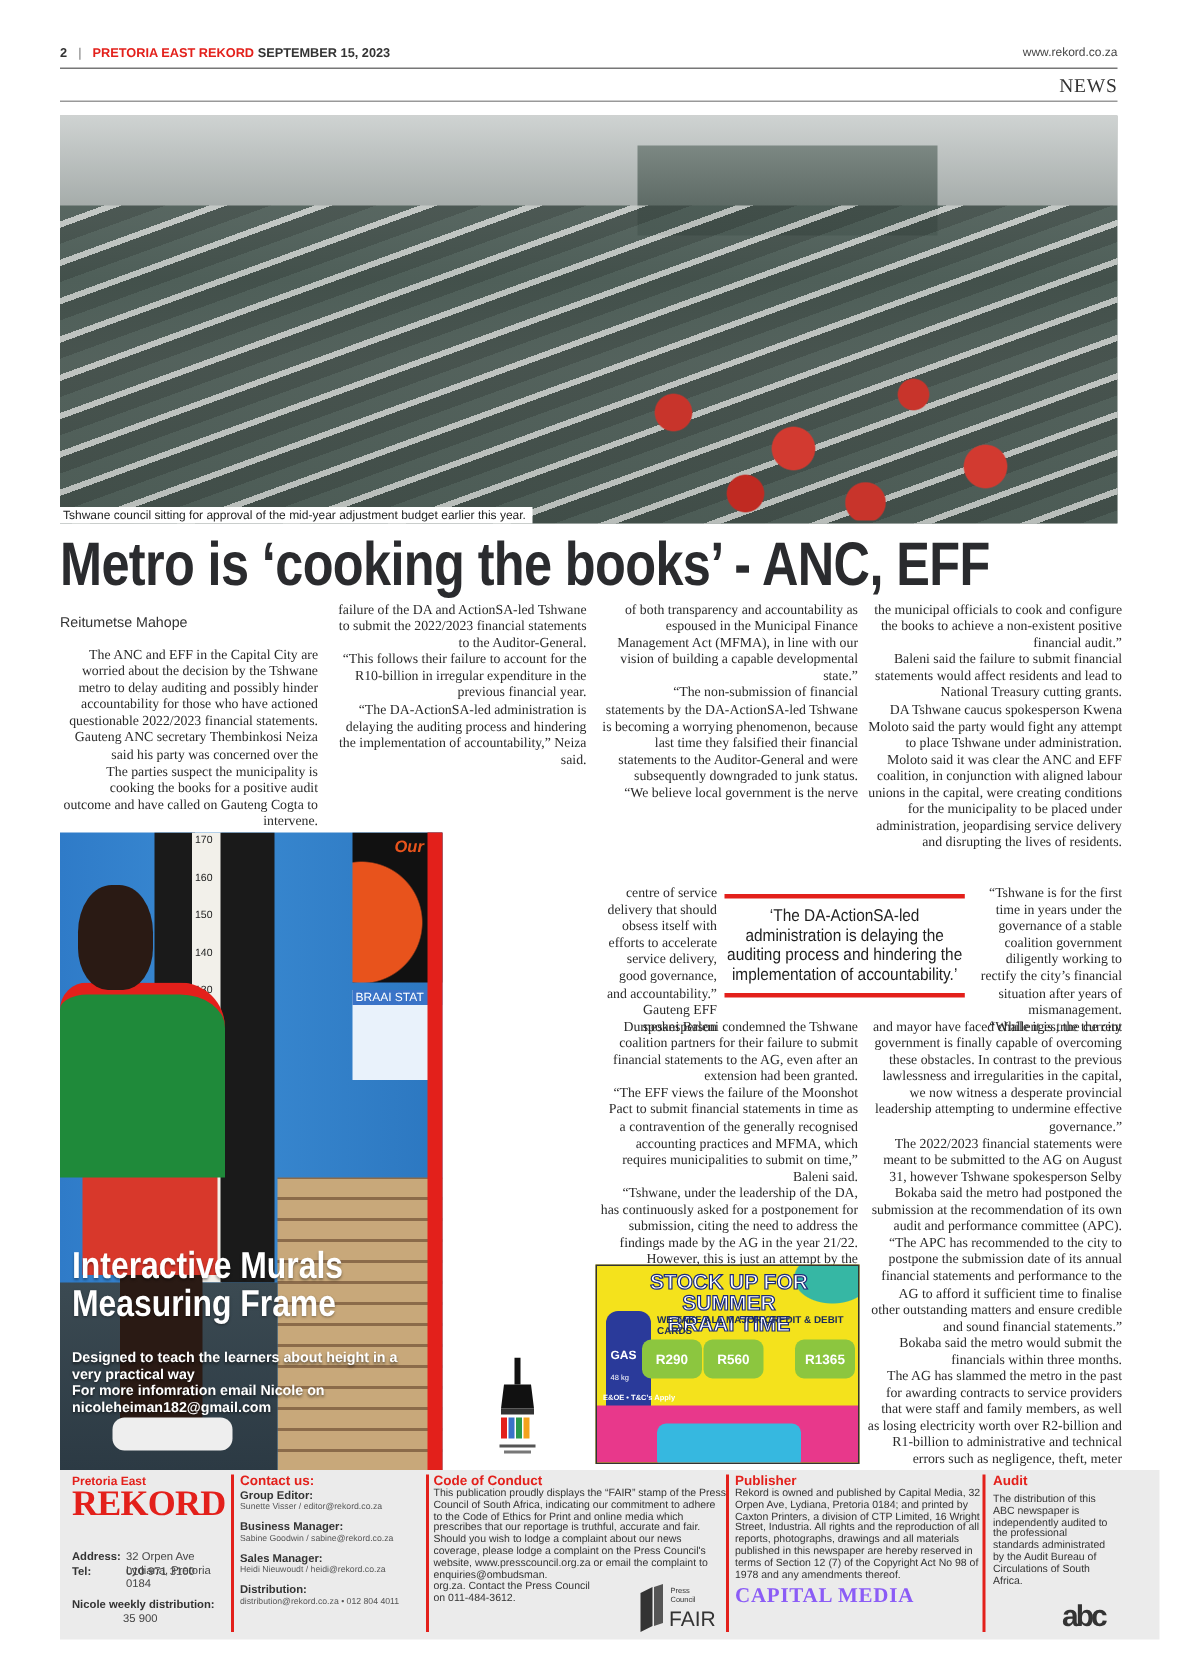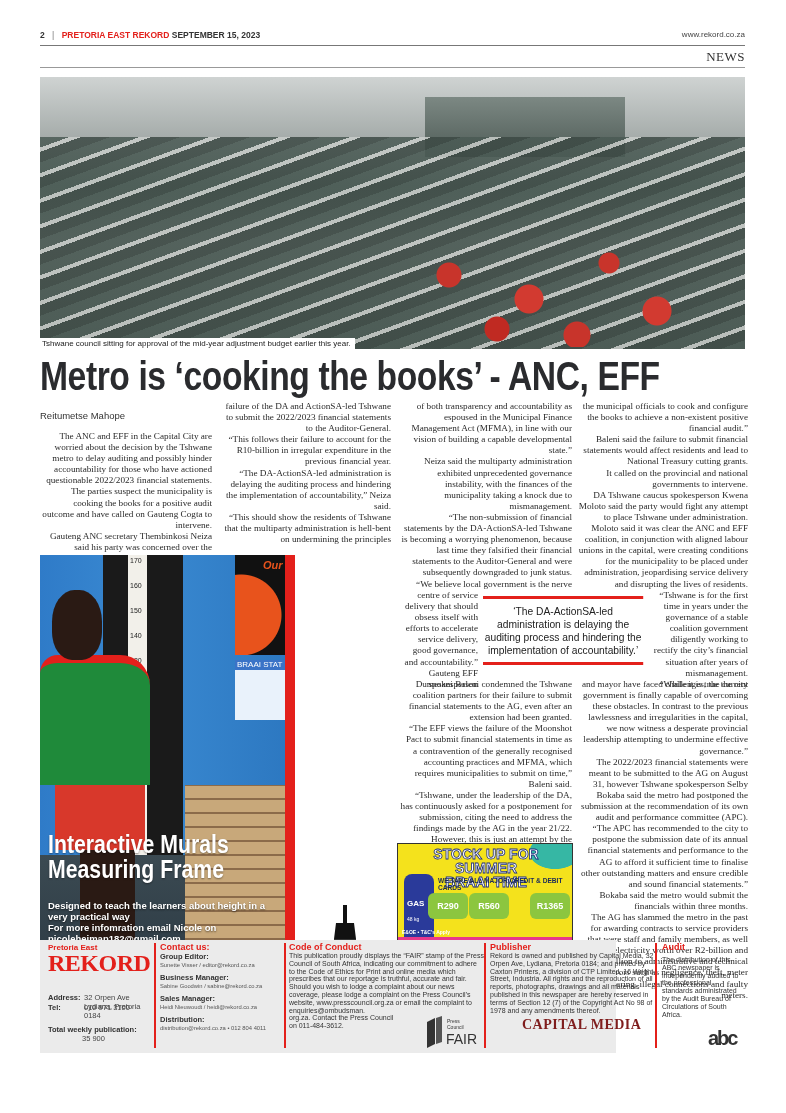--- a/index.html
+++ b/index.html
@@ -61,32 +61,32 @@
   .ad .leaf { position:absolute; right:-10px; top:-10px; width: 90px; height: 60px; background: radial-gradient(ellipse at 70% 30%, #36b7a4 0 25px, transparent 26px); }
   .ad .pink { position:absolute; left:0; bottom:0; width:100%; height:38px; background:#e8388b; }
   .ad .pink .btn { position:absolute; left: 40px; top: 12px; width: 96px; height: 30px; background:#36b8e0; border-radius: 6px; }
   .ad .t1 { position:absolute; left: 8px; top: 3px; width: 160px; text-align:center; font-family:"Liberation Sans", sans-serif; font-weight:bold; font-size: 14px; line-height: 14px; color:#fff; -webkit-text-stroke: 0.8px #1a2a7a; }
   .ad .t2 { position:absolute; left: 40px; top: 33px; font-family:"Liberation Sans", sans-serif; font-weight:bold; font-size: 6.6px; color:#1a2a5a; }
   .ad .price { position:absolute; top: 49px; height: 26px; width: 40px; background:#8cc63f; border-radius: 6px; color:#fff; font-family:"Liberation Sans", sans-serif; font-weight:bold; font-size: 9px; text-align:center; line-height: 26px; }
   .ad .cyl { position:absolute; left: 6px; top: 30px; width: 30px; height: 70px; background:#2a3a9a; border-radius: 8px 8px 4px 4px; }
   .ad .cyl span { position:absolute; left: 3px; top: 25px; font-family:"Liberation Sans", sans-serif; font-size: 8px; color:#fff; font-weight:bold; }
   .ad .small { position:absolute; left: 4px; top: 85px; font-family:"Liberation Sans", sans-serif; font-size: 5px; color:#fff; font-weight: bold; }
 
-  .footer { position: absolute; left: 40px; top: 940px; width: 576px; height: 113px; background: #ebebeb; }
+  .footer { position: absolute; left: 40px; top: 980px; width: 733px; height: 113px; background: #ebebeb; }
   .f-brand { position:absolute; left: 8px; top: 3px; }
   .f-brand .pe { font-family:"Liberation Sans", sans-serif; font-weight:bold; font-size: 8px; color:#e3201b; }
   .f-brand .rek { font-family:"Liberation Serif", serif; font-weight:bold; font-size: 24px; line-height: 22px; color:#e3201b; letter-spacing: -0.5px; }
   .f-lbl { font-family:"Liberation Sans", sans-serif; font-weight:bold; font-size: 7.5px; color:#333; }
   .f-val { font-family:"Liberation Sans", sans-serif; font-size: 7.5px; color:#444; }
   .f-head { font-family:"Liberation Sans", sans-serif; font-weight:bold; font-size: 9px; color:#e3201b; line-height: 10px; }
   .f-sub { font-family:"Liberation Sans", sans-serif; font-weight:bold; font-size: 7.5px; color:#333; line-height: 9px; }
   .f-small { font-family:"Liberation Sans", sans-serif; font-size: 5.8px; color:#555; line-height: 8px; margin-bottom: 4px; }
   .f-text { font-family:"Liberation Sans", sans-serif; font-size: 7px; line-height: 7.8px; color:#333; }
   .vbar { position:absolute; width: 2px; background:#e3201b; }
-  .cap-media { font-family:"Liberation Serif", serif; font-weight:bold; font-size: 14px; color:#7f1d1d; letter-spacing: 0.5px; margin-left: 32px; }
+  .cap-media { font-family:"Liberation Serif", serif; font-weight:bold; font-size: 14px; color:#8b5cf6; letter-spacing: 0.5px; }
 </style>
 </head>
 <body>
 
 <div class="topbar">
   <span>2</span>
   <span style="margin:0 5px;color:#777;font-weight:normal;">|</span>
   <span class="red">PRETORIA EAST REKORD</span>
   <span>SEPTEMBER 15, 2023</span>
   <span class="url">www.rekord.co.za</span>
@@ -101,55 +101,52 @@
   <div class="rows"></div>
   <div class="red-crowd"></div>
 </div>
 <div class="caption">Tshwane council sitting for approval of the mid-year adjustment budget earlier this year.</div>
 
 <div class="headline">Metro is ‘cooking the books’ - ANC, EFF</div>
 <div class="byline">Reitumetse Mahope</div>
 
 <div class="col" style="left:40px; top:431px; width:172px;">
   <p class="ni">The ANC and EFF in the Capital City are worried about the decision by the Tshwane metro to delay auditing and possibly hinder accountability for those who have actioned questionable 2022/2023 financial statements.</p>
+  <p>Gauteng ANC secretary Thembinkosi Neiza said his party was concerned over the</p>
   <p>The parties suspect the municipality is cooking the books for a positive audit outcome and have called on Gauteng Cogta to intervene.</p>
-  <p>Gauteng ANC secretary Thembinkosi Neiza said his party was concerned over the</p>
 </div>
 
 <div class="col" style="left:219px; top:401px; width:172px;">
   <p class="ni">failure of the DA and ActionSA-led Tshwane to submit the 2022/2023 financial statements to the Auditor-General.</p>
   <p>“This follows their failure to account for the R10-billion in irregular expenditure in the previous financial year.</p>
   <p>“The DA-ActionSA-led administration is delaying the auditing process and hindering the implementation of accountability,” Neiza said.</p>
-  <p>“This should show the residents of Tshwane that the multiparty administration is hell-bent on undermining the principles</p>
 </div>
 
 <div class="col" style="left:400px; top:401px; width:172px;">
   <p class="ni">of both transparency and accountability as espoused in the Municipal Finance Management Act (MFMA), in line with our vision of building a capable developmental state.”</p>
-  <p>Neiza said the multiparty administration exhibited unprecedented governance instability, with the finances of the municipality taking a knock due to mismanagement.</p>
   <p>“The non-submission of financial statements by the DA-ActionSA-led Tshwane is becoming a worrying phenomenon, because last time they falsified their financial statements to the Auditor-General and were subsequently downgraded to junk status.</p>
   <p>“We believe local government is the nerve</p>
 </div>
 
 <div class="col" style="left:400px; top:590px; width:78px;">
   <p class="ni">centre of service delivery that should obsess itself with efforts to accelerate service delivery, good governance, and accountability.”</p>
   <p>Gauteng EFF spokesperson</p>
 </div>
 
 <div class="pullquote">‘The DA-ActionSA-led administration is delaying the auditing process and hindering the implementation of accountability.’</div>
 
 <div class="col" style="left:400px; top:679px; width:172px;">
   <p class="ni">Dumesani Baleni condemned the Tshwane coalition partners for their failure to submit financial statements to the AG, even after an extension had been granted.</p>
   <p>“The EFF views the failure of the Moonshot Pact to submit financial statements in time as a contravention of the generally recognised accounting practices and MFMA, which requires municipalities to submit on time,” Baleni said.</p>
   <p>“Tshwane, under the leadership of the DA, has continuously asked for a postponement for submission, citing the need to address the findings made by the AG in the year 21/22. However, this is just an attempt by the coalition of corruption in collaboration with</p>
 </div>
 
 <div class="col" style="left:578px; top:401px; width:170px;">
   <p class="ni">the municipal officials to cook and configure the books to achieve a non-existent positive financial audit.”</p>
   <p>Baleni said the failure to submit financial statements would affect residents and lead to National Treasury cutting grants.</p>
-  <p>It called on the provincial and national governments to intervene.</p>
   <p>DA Tshwane caucus spokesperson Kwena Moloto said the party would fight any attempt to place Tshwane under administration.</p>
   <p>Moloto said it was clear the ANC and EFF coalition, in conjunction with aligned labour unions in the capital, were creating conditions for the municipality to be placed under administration, jeopardising service delivery and disrupting the lives of residents.</p>
 </div>
 <div class="col" style="left:648px; top:590px; width:100px;">
   <p>“Tshwane is for the first time in years under the governance of a stable coalition government diligently working to rectify the city’s financial situation after years of mismanagement.</p>
   <p>“While it is true the city</p>
 </div>
 <div class="col" style="left:578px; top:679px; width:170px;">
   <p class="ni">and mayor have faced challenges, the current government is finally capable of overcoming these obstacles. In contrast to the previous lawlessness and irregularities in the capital, we now witness a desperate provincial leadership attempting to undermine effective governance.”</p>
   <p>The 2022/2023 financial statements were meant to be submitted to the AG on August 31, however Tshwane spokesperson Selby Bokaba said the metro had postponed the submission at the recommendation of its own audit and performance committee (APC).</p>
@@ -242,21 +239,21 @@
   </div>
   <div style="position:absolute;left:8px;top:53px;">
     <span class="f-lbl" style="display:inline-block;width:32px;vertical-align:top;">Address:</span>
     <span style="display:inline-block;vertical-align:top;line-height:9px;">
       <span class="f-val" style="display:block">32 Orpen Ave</span>
       <span class="f-val" style="display:block">Lydiana, Pretoria</span>
       <span class="f-val" style="display:block">0184</span>
     </span>
   </div>
   <div style="position:absolute;left:8px;top:85px;line-height:9px;">
-    <div class="f-lbl">Total weekly publication:</div>
+    <div class="f-lbl">Nicole weekly distribution:</div>
     <div class="f-val" style="padding-left:34px;">35 900</div>
   </div>
 
   <div class="vbar" style="left:114px;top:3px;height:105px;"></div>
   <div style="position:absolute;left:120px;top:2px;width:130px;">
     <div class="f-head">Contact us:</div>
     <div class="f-sub">Group Editor:</div>
     <div class="f-small">Sunette Visser / editor@rekord.co.za</div>
     <div class="f-sub">Business Manager:</div>
     <div class="f-small">Sabine Goodwin / sabine@rekord.co.za</div>

